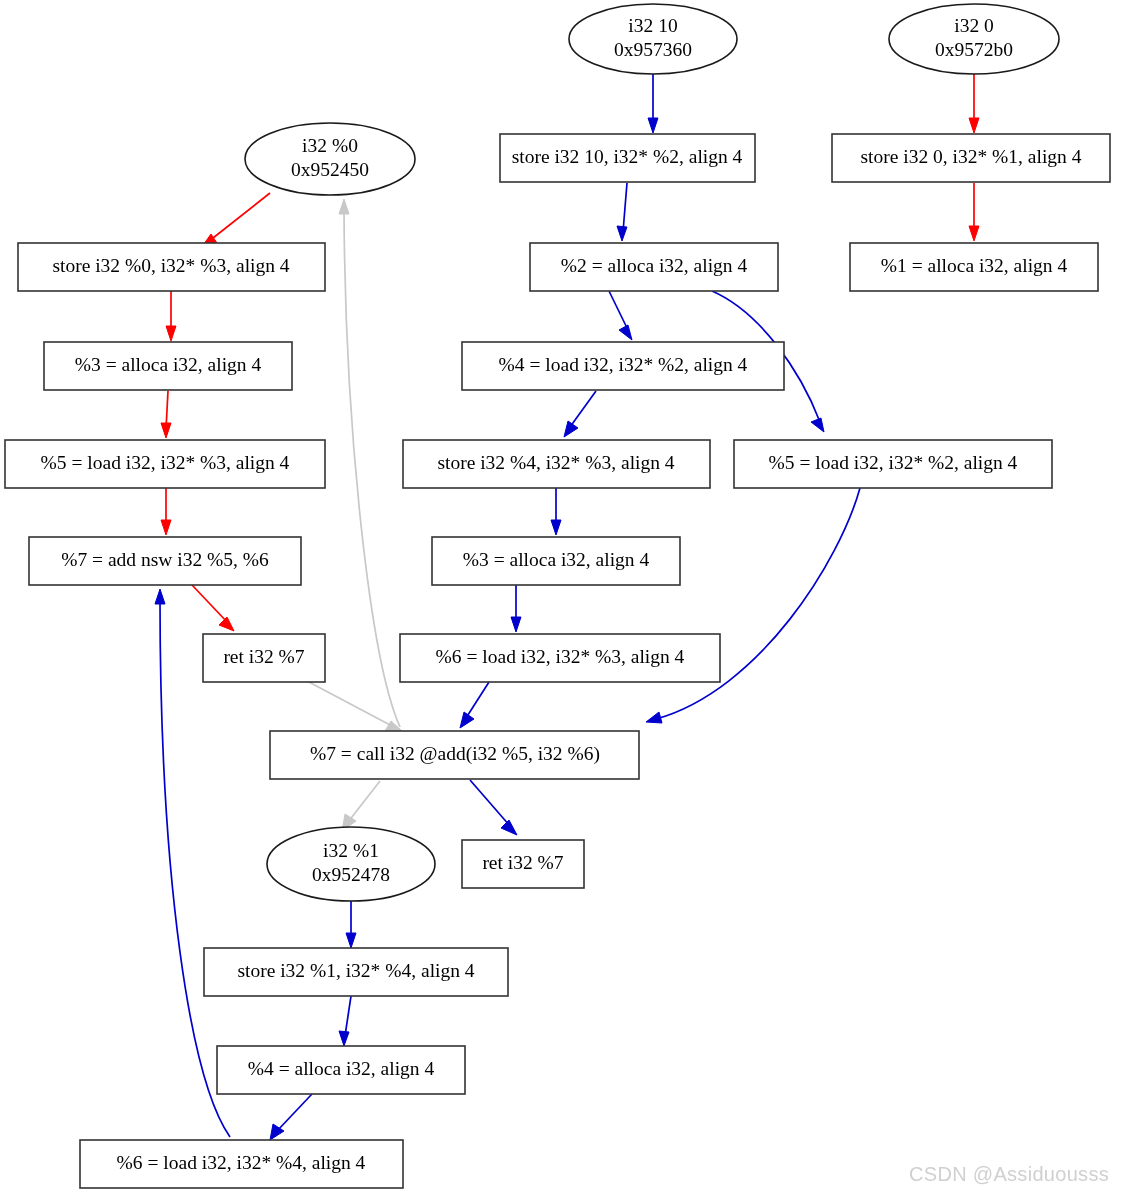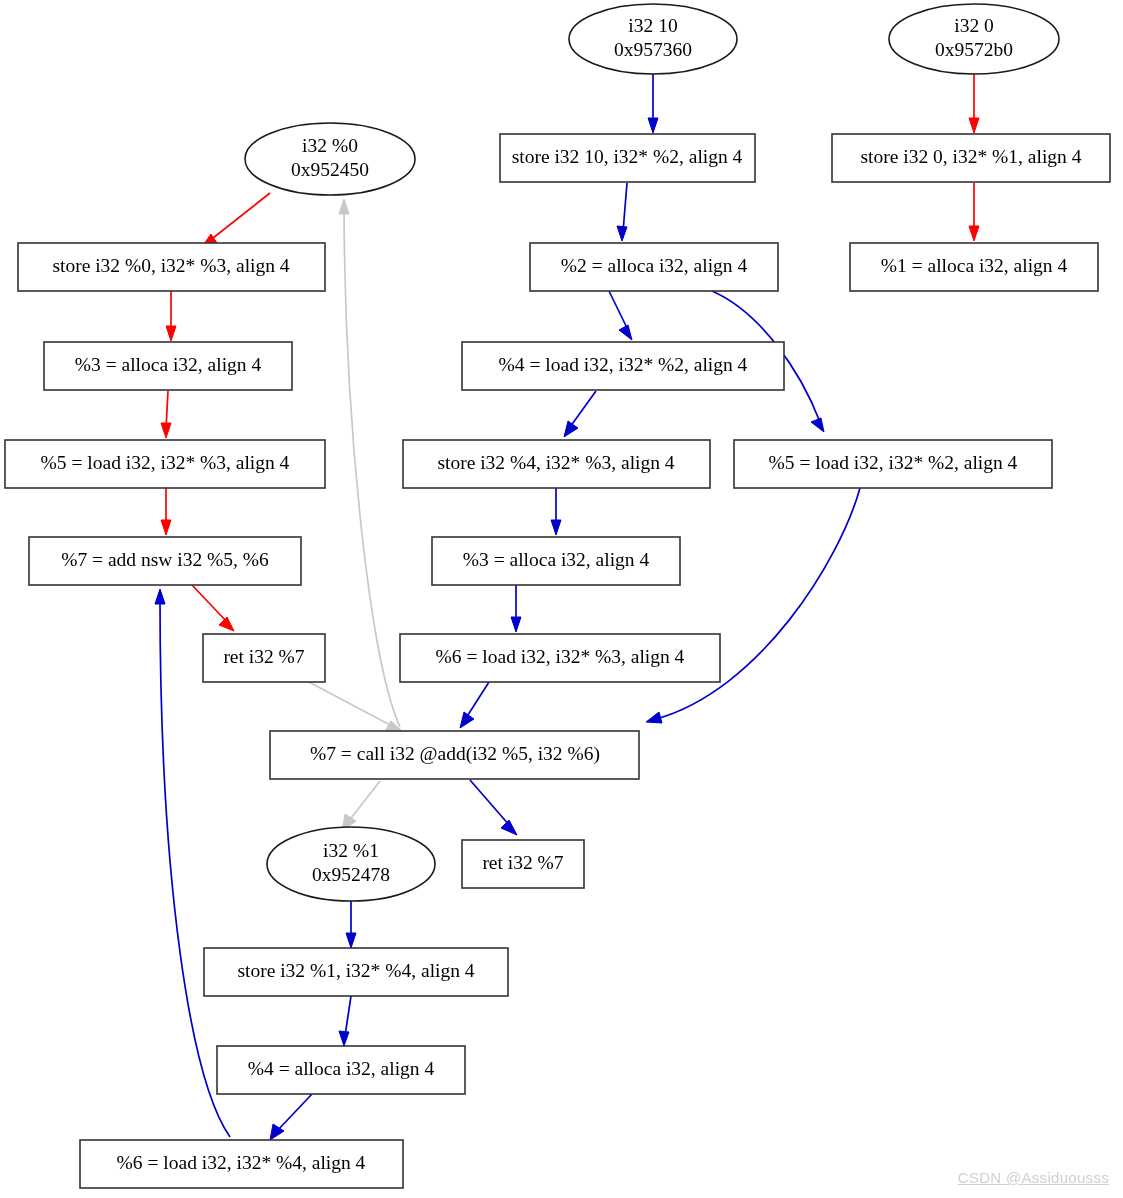--- a/index.html
+++ b/index.html
@@ -52,25 +52,24 @@
   .edge.blue path { stroke: #0000cd; }
   .edge.grey path { stroke: #c8c8c8; }
   .edge.red polygon { fill: #ff0000; stroke: #ff0000; }
   .edge.blue polygon { fill: #0000cd; stroke: #0000cd; }
   .edge.grey polygon { fill: #c8c8c8; stroke: #c8c8c8; }
   .watermark {
     position: absolute;
     right: 14px;
     bottom: 12px;
     font-family: "Liberation Sans", "DejaVu Sans", sans-serif;
-    font-size: 15px;
+    font-size: 20px;
     color: #d0d0d0;
     letter-spacing: 0.3px;
     user-select: none;
-    text-decoration: underline;
   }
 </style>
 </head>
 <body>
 
 <div id="graph-root">
 
   <svg id="graph-canvas" viewBox="0 0 1123 1198">
 
     <g class="edge red">

